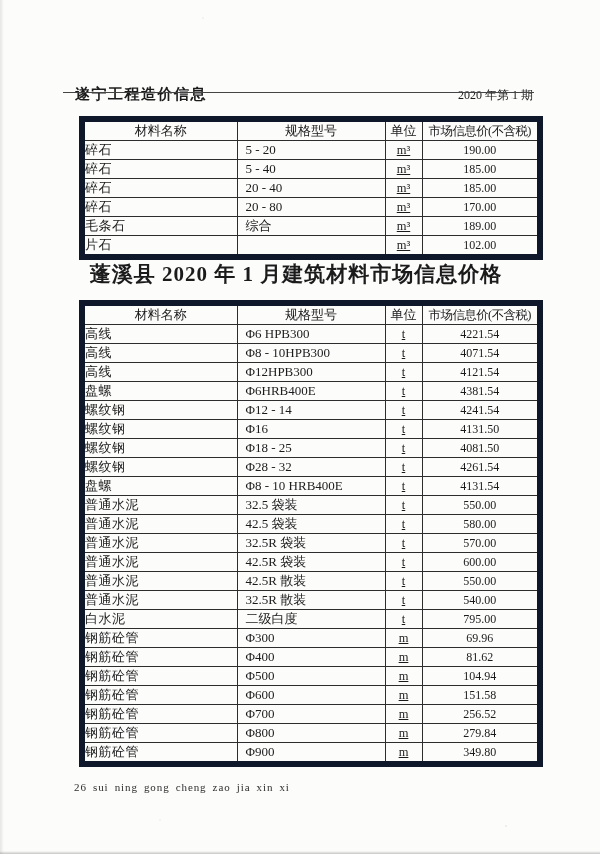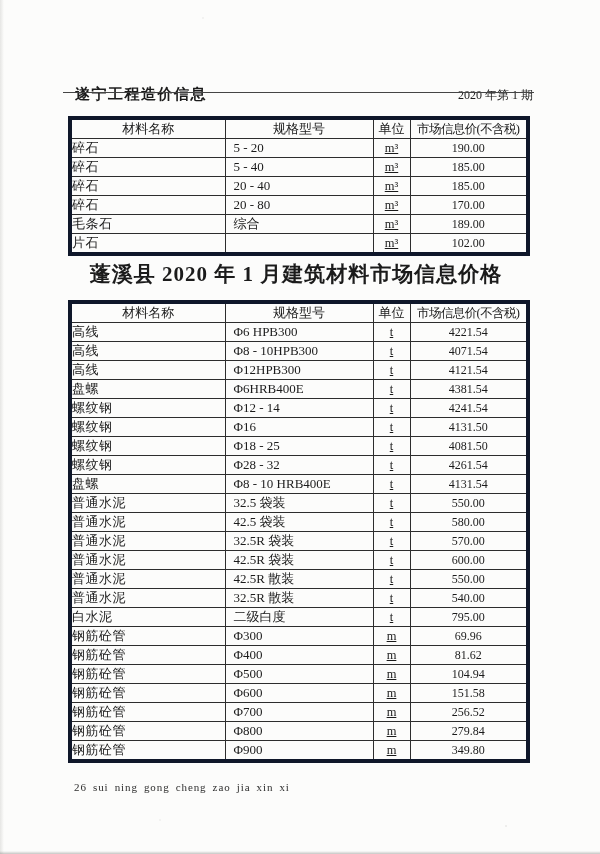--- a/index.html
+++ b/index.html
@@ -35,21 +35,21 @@
     display: flex; justify-content: space-between; align-items: baseline;
   }
   .journal-title { font-weight: bold; font-size: 15px; letter-spacing: 1.5px; }
   .issue-label { font-size: 12px; }
   .header-rule {
     position: absolute; left: 63px; top: 92px; width: 471px; height: 0;
     border: none; border-top: 1.7px solid #454545; margin: 0;
   }
 
   table { border-collapse: collapse; table-layout: fixed; background: transparent; }
-  .price-table { position: absolute; left: 68px; border: 4px solid #0f172a; }
+  .price-table { position: absolute; left: 79px; border: 6px solid #0f172a; }
   .t1 { top: 116px; width: 458px; }
   .t2 { top: 300px; width: 458px; }
   .price-table th, .price-table td {
     border: 1px solid #2d2d2d; padding: 0; margin: 0;
     font-weight: normal; overflow: hidden; white-space: nowrap;
     font-size: 13px; color: #1b1b1b;
   }
   .t1 th { height: 17px; } .t1 td { height: 16.4px; }
   .t2 th { height: 18px; } .t2 td { height: 17.55px; }
   th { text-align: center; }

